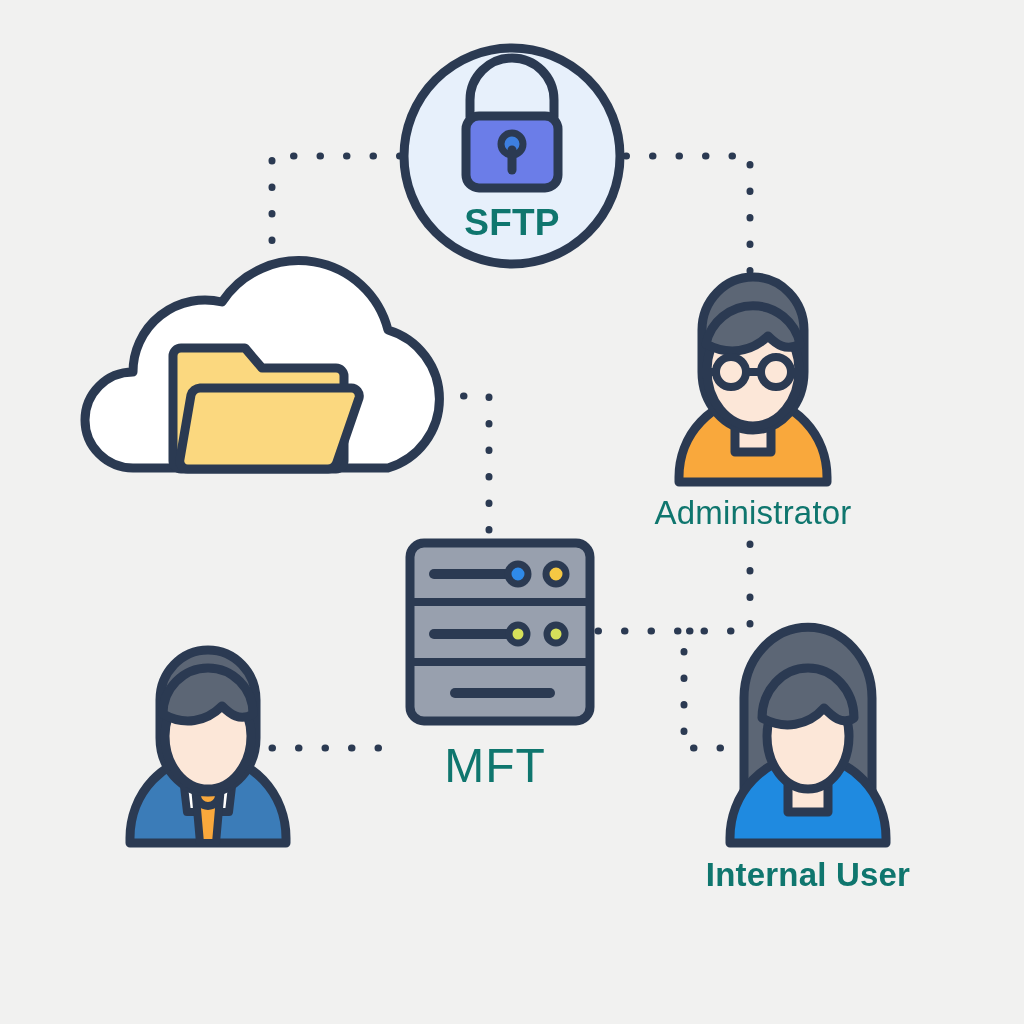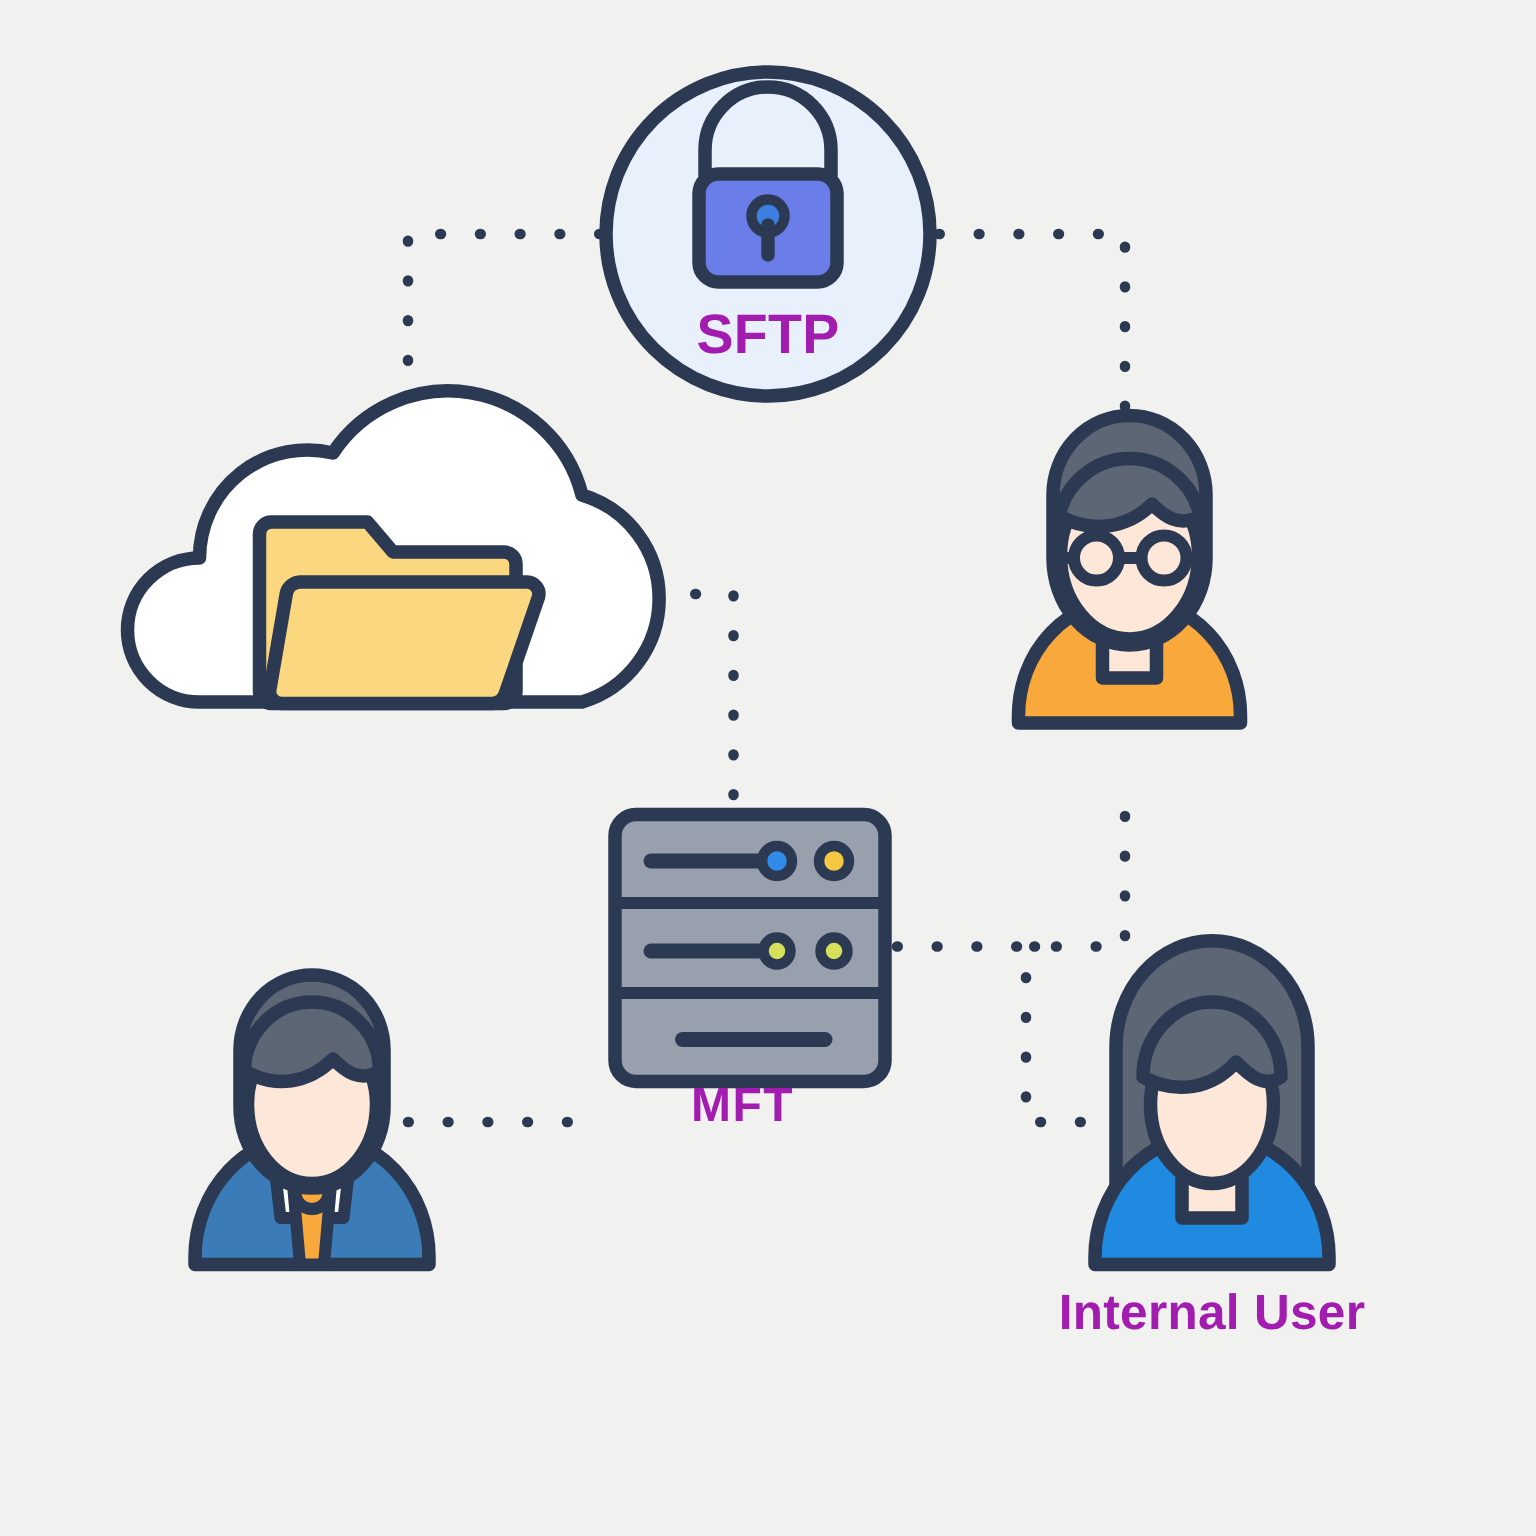--- a/index.html
+++ b/index.html
@@ -17,30 +17,30 @@
   }
   #diagram-svg {
     position: absolute;
     top: 0;
     left: 0;
     width: 1024px;
     height: 1024px;
   }
   .node-label {
     position: absolute;
-    color: #a21caf;
+    color: #0f766e;
     white-space: nowrap;
     text-align: right;
     transform: translateX(-50%);
     letter-spacing: 0.2px;
   }
   .label-admin   { font-size: 33px; font-weight: 500; left: 753px; top: 494px; }
   .label-partner { font-size: 33px; font-weight: 700; left: 208px; top: 856px; }
   .label-internal{ font-size: 33px; font-weight: 700; left: 808px; top: 856px; }
-  .label-mft     { font-size: 32px; font-weight: 700; left: 495px; top: 718px; letter-spacing: 1px; }
+  .label-mft     { font-size: 48px; font-weight: 400; left: 495px; top: 738px; letter-spacing: 1px; }
   .label-sftp    { font-size: 37px; font-weight: 700; left: 512px; top: 202px; }
 </style>
 </head>
 <body>
 
 <div id="canvas">
 
   <svg id="diagram-svg" viewBox="0 0 1024 1024">
     <defs>
       <style>
@@ -163,19 +163,20 @@
         <path d="M 767 736 A 41 49 0 0 1 849 736 A 41 53 0 0 1 767 736 Z" fill="#fce7d8" class="out"></path>
         <path d="M 762 718 A 46 50 0 0 1 854 718
                  C 842 726 832 716 824 708
                  C 808 726 784 730 762 718 Z" fill="#5c6675" class="out"></path>
       </g>
     </g>
   </svg>
 
   <div class="node-label label-sftp">SFTP</div>
 
+  <div class="node-label label-admin">Administrator</div>
 
   <div class="node-label label-mft">MFT</div>
 
 
   <div class="node-label label-internal">Internal User</div>
 
 </div>
 
 </body></html>

